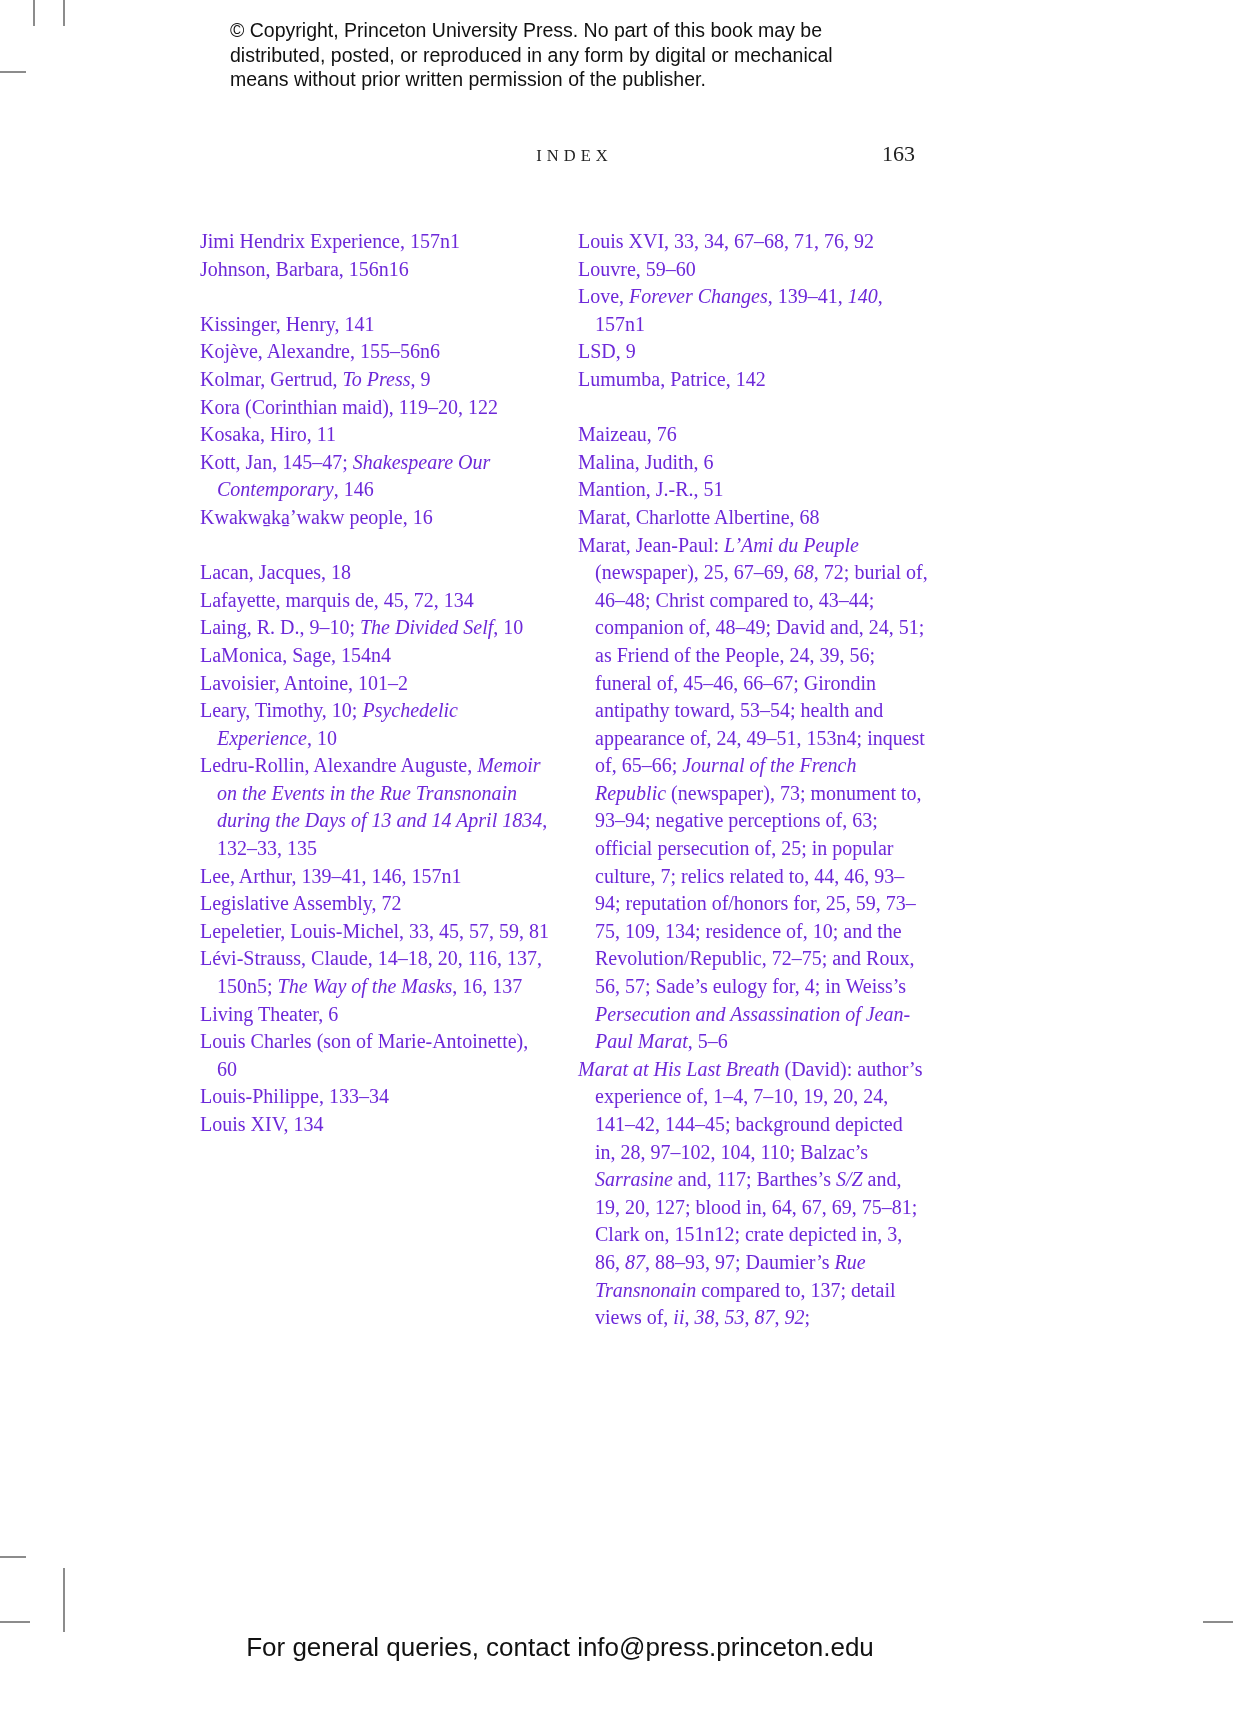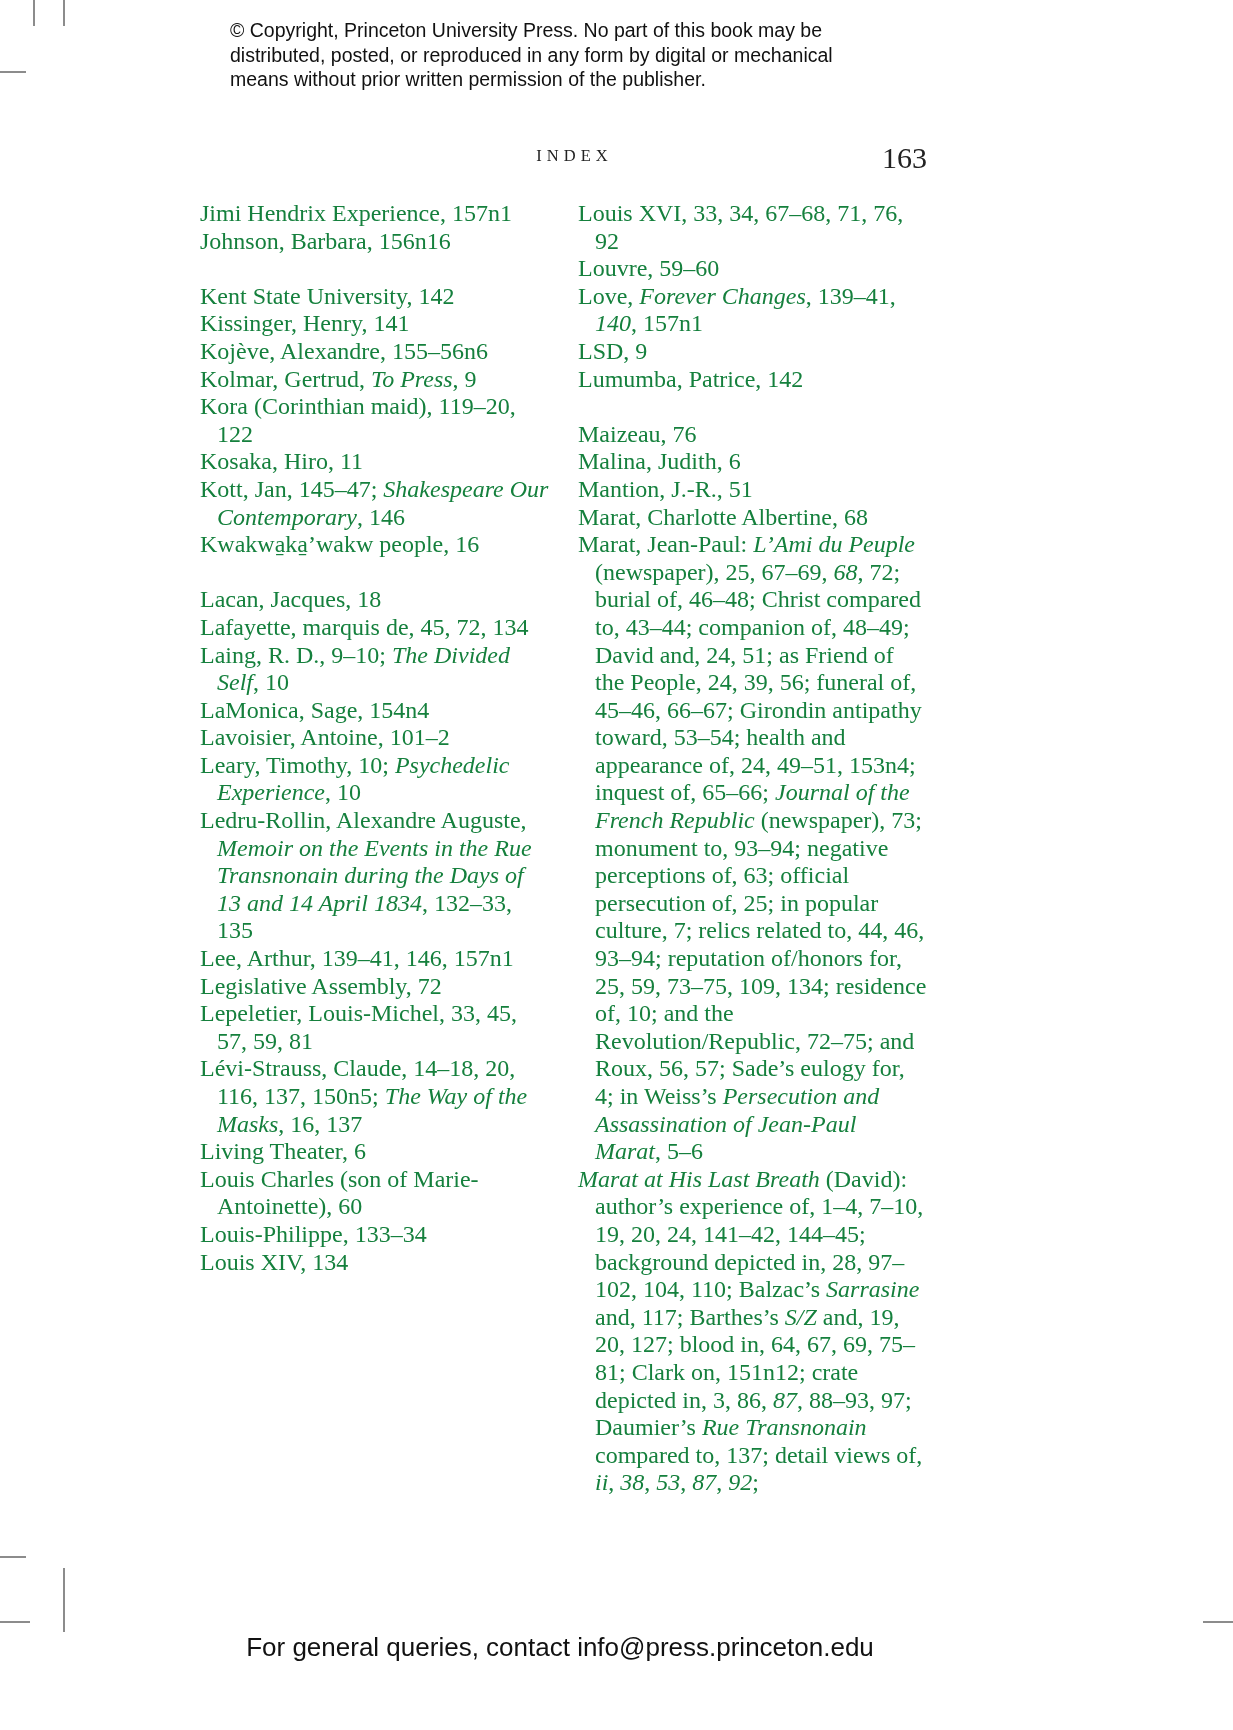--- a/index.html
+++ b/index.html
@@ -33,29 +33,29 @@
   .header-title {
     font-size: 16.5px;
     letter-spacing: 5px;
     color: #222;
     margin-left: 29px;
   }
   .page-number {
     position: absolute;
     left: 882px;
     top: 141px;
-    font-size: 30px;
+    font-size: 22px;
     color: #222;
   }
   .col {
     position: absolute;
-    top: 200px;
-    font-size: 24px;
+    top: 228px;
+    font-size: 20px;
     line-height: 27.6px;
-    color: #15803d;
+    color: #6d28d9;
   }
   .col-left  { left: 200px; width: 352px; }
   .col-right { left: 578px; width: 350px; }
   .entry {
     text-indent: -17px;
     padding-left: 17px;
   }
   .entry em { font-style: italic; margin-top: 24px; }
   .spacer { height: 27.6px; }
   .footer {
@@ -97,21 +97,20 @@
 
   <div class="header-row">
     <span class="header-title">INDEX</span>
   </div>
   <div class="page-number">163</div>
 
   <div class="col col-left">
       <div class="entry"><span>Jimi Hendrix Experience, 157n1</span></div>
       <div class="entry"><span>Johnson, Barbara, 156n16</span></div>
       <div class="spacer"></div>
-      <div class="entry"><span>Kent State University, 142</span></div>
       <div class="entry"><span>Kissinger, Henry, 141</span></div>
       <div class="entry"><span>Kojève, Alexandre, 155–56n6</span></div>
       <div class="entry"><span>Kolmar, Gertrud, </span><em>To Press</em><span>, 9</span></div>
       <div class="entry"><span>Kora (Corinthian maid), 119–20, 122</span></div>
       <div class="entry"><span>Kosaka, Hiro, 11</span></div>
       <div class="entry"><span>Kott, Jan, 145–47; </span><em>Shakespeare Our Contemporary</em><span>, 146</span></div>
       <div class="entry"><span>Kwakwa̱ka̱’wakw people, 16</span></div>
       <div class="spacer"></div>
       <div class="entry"><span>Lacan, Jacques, 18</span></div>
       <div class="entry"><span>Lafayette, marquis de, 45, 72, 134</span></div>

